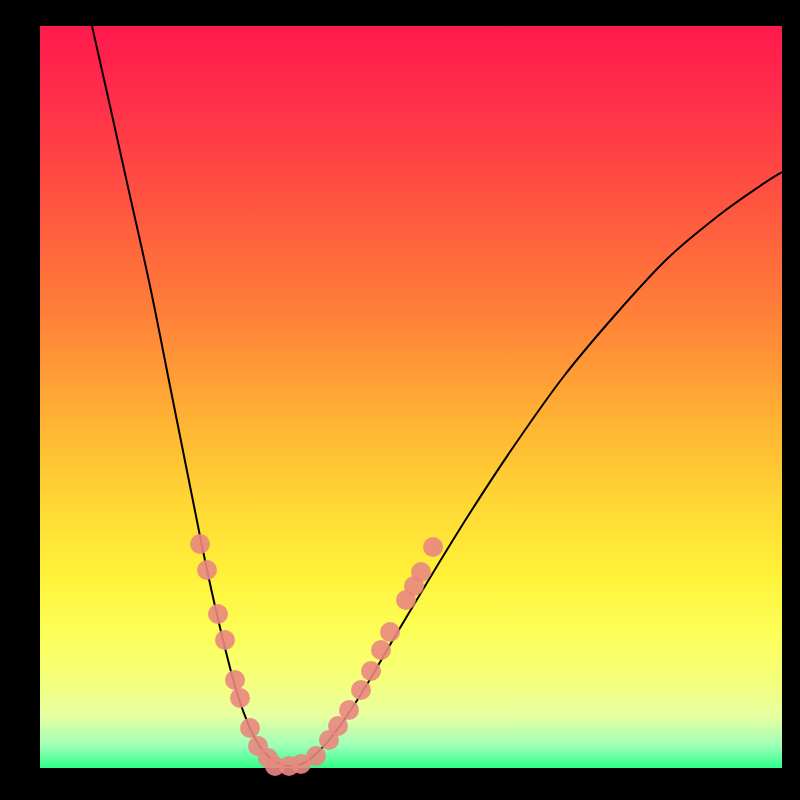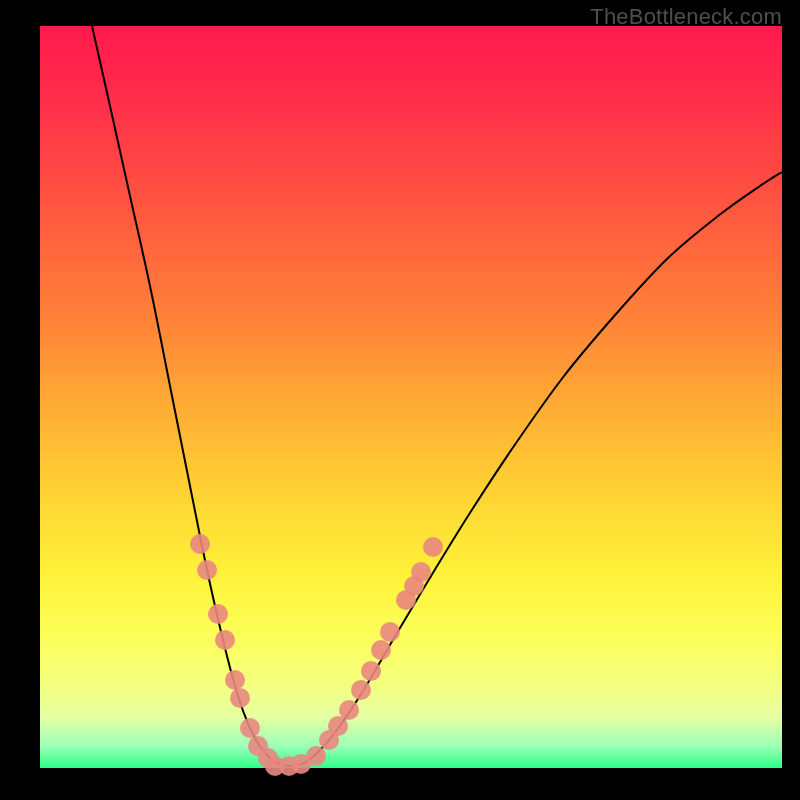--- a/index.html
+++ b/index.html
@@ -72,21 +72,20 @@
   }
   .dot {
     fill: #e9877f;
     opacity: 0.9;
   }
 </style>
 </head>
 <body>
 
 <div class="frame">
-  <div class="watermark">TheBottleneck.com</div>
 
   <div class="plot-area">
     <div class="gradient-bg"></div>
 
     <svg class="svg-overlay" viewBox="0 0 742 742" preserveAspectRatio="none">
       <path id="left-branch" class="curve" d="M 52 0 C 55.0 13.3, 63.7 51.7, 70 80 C 76.3 108.3, 83.3 140.0, 90 170 C 96.7 200.0, 103.3 228.3, 110 260 C 116.7 291.7, 123.7 328.3, 130 360 C 136.3 391.7, 142.7 423.3, 148 450 C 153.3 476.7, 157.5 498.3, 162 520 C 166.5 541.7, 170.8 561.7, 175 580 C 179.2 598.3, 183.2 615.0, 187 630 C 190.8 645.0, 194.3 658.3, 198 670 C 201.7 681.7, 205.5 691.8, 209 700 C 212.5 708.2, 215.7 713.8, 219 719 C 222.3 724.2, 225.7 727.8, 229 731 C 232.3 734.2, 235.7 736.5, 239 738 C 242.3 739.5, 247.3 739.7, 249 740" stroke="#000000" stroke-width="2"></path>
       <path id="right-branch" class="curve" d="M 249 740 C 251.5 739.5, 258.5 740.0, 264 737 C 269.5 734.0, 275.7 728.7, 282 722 C 288.3 715.3, 294.7 707.3, 302 697 C 309.3 686.7, 317.3 674.2, 326 660 C 334.7 645.8, 343.7 629.5, 354 612 C 364.3 594.5, 375.7 575.3, 388 555 C 400.3 534.7, 413.7 512.5, 428 490 C 442.3 467.5, 458.0 443.3, 474 420 C 490.0 396.7, 507.0 372.0, 524 350 C 541.0 328.0, 558.7 307.7, 576 288 C 593.3 268.3, 611.0 248.3, 628 232 C 645.0 215.7, 662.7 202.0, 678 190 C 693.3 178.0, 709.3 167.3, 720 160 C 730.7 152.7, 738.3 148.3, 742 146" stroke="#000000" stroke-width="2"></path>
       <g id="dots-left">
           <circle cx="160" cy="518" r="10" class="dot" fill="#e9877f"></circle>
           <circle cx="167" cy="544" r="10" class="dot" fill="#e9877f"></circle>

